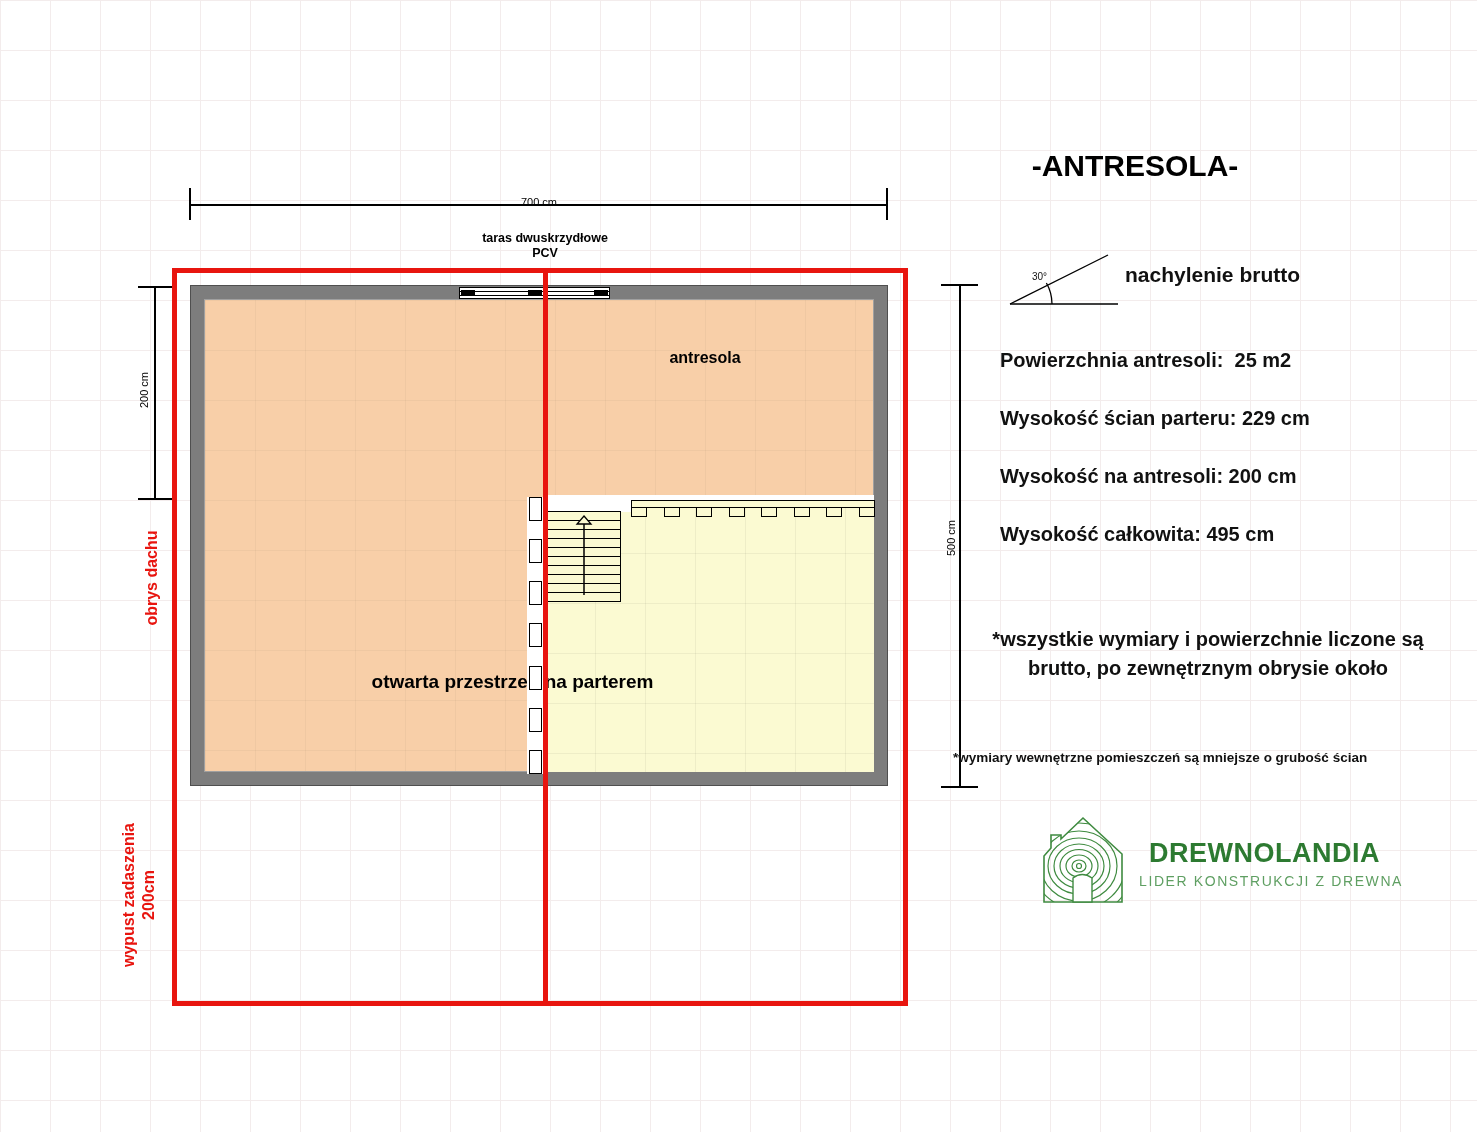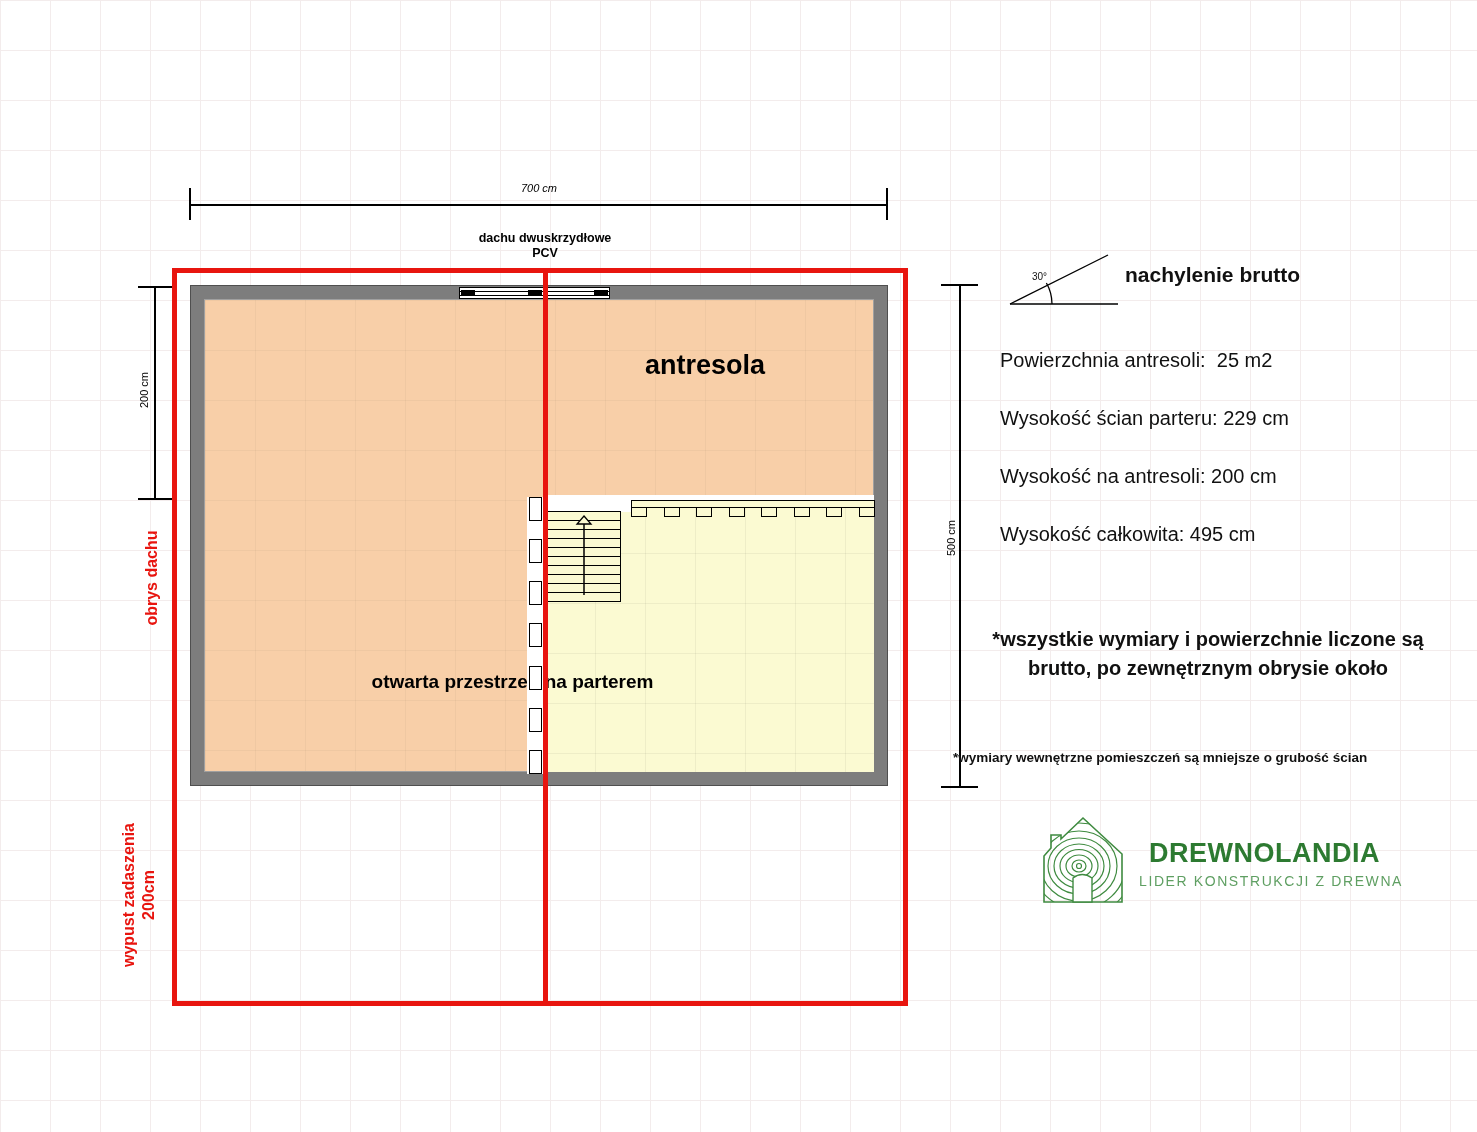--- a/index.html
+++ b/index.html
@@ -41,42 +41,42 @@
     background:repeating-linear-gradient(to bottom,#fbfad2 0 7.7px,#000 7.7px 9px);z-index:21;}
   #stairs svg{position:absolute;left:50%;top:1px;transform:translateX(-50%);}
   
   #window{left:459px;top:287px;width:151px;height:12px;background:#fff;border:1px solid #000;box-sizing:border-box;z-index:25;
     background-image:linear-gradient(#000 0 0),linear-gradient(#000 0 0);
     background-size:100% 1px;background-position:0 3px,0 7px;background-repeat:no-repeat;}
   .wmark{position:absolute;width:14px;height:5px;background:#000;top:2px;}
   
   .plabel{position:absolute;font-weight:bold;color:#000;text-align:center;z-index:10;}
   #okno-label{left:445px;top:231px;width:200px;font-size:12.5px;line-height:1.2;}
-  #antresola-label{left:555px;top:346px;width:300px;font-size:27px;line-height:1.45;text-align:center;}
+  #antresola-label{left:555px;top:346px;width:300px;font-size:16px;line-height:1.45;text-align:center;}
   #openspace-label{left:330px;top:671px;width:365px;font-size:19px;z-index:10;}
   
   #title{left:810px;top:146px;width:650px;text-align:center;font-weight:bold;font-size:30px;line-height:1.35;color:#000;}
   #slope-label{left:1125px;top:263px;font-weight:bold;font-size:21px;}
   #slope-angle{left:1032px;top:271px;font-size:10px;}
-  .spec-row{position:absolute;left:1000px;font-weight:normal;font-size:20px;white-space:pre-wrap;}
+  .spec-row{position:absolute;left:1000px;font-weight:bold;font-size:20px;white-space:pre-wrap;}
   #note-main{left:968px;top:625px;width:480px;text-align:center;font-weight:bold;font-size:20px;line-height:1.45;}
   #note-small{left:953px;top:750px;font-weight:bold;font-size:13.5px;white-space:nowrap;}
   
   #logo-name{left:1138px;top:838px;font-weight:bold;font-size:27px;letter-spacing:.5px;color:#2d7a31;margin-left:11px;}
   #logo-tagline{left:1139px;top:873px;font-size:14px;letter-spacing:1.6px;color:#5f9f62;}
 </style>
 </head>
 <body>
 
 <div id="canvas">
 
   <div class="dline" style="left:190px;top:204px;width:698px;height:2px;"></div>
   <div class="dline" style="left:189px;top:188px;width:2px;height:32px;"></div>
   <div class="dline" style="left:886px;top:188px;width:2px;height:32px;"></div>
-  <div class="dimlabel" style="left:489px;top:182px;width:100px;font-style:italic;">700 cm</div>
+  <div class="dimlabel" style="left:489px;top:196px;width:100px;">700 cm</div>
 
   <div class="dline" style="left:154px;top:287px;width:2px;height:213px;"></div>
   <div class="dline" style="left:138px;top:286px;width:34px;height:2px;"></div>
   <div class="dline" style="left:138px;top:498px;width:34px;height:2px;"></div>
   <div class="dimlabel vrot" style="left:109px;top:384px;width:70px;">200 cm</div>
 
   <div class="dline" style="left:959px;top:285px;width:2px;height:503px;"></div>
   <div class="dline" style="left:941px;top:284px;width:37px;height:2px;"></div>
   <div class="dline" style="left:941px;top:786px;width:37px;height:2px;"></div>
   <div class="dimlabel vrot" style="left:916px;top:532px;width:70px;">500 cm</div>
@@ -118,33 +118,34 @@
       <path d="M11,3 L18,11 L4,11 Z" fill="#fbfad2" stroke="#000" stroke-width="1.3"></path>
     </svg>
   </div>
 
   <div class="abs" id="window">
     <span class="wmark" style="left:1px;"></span>
     <span class="wmark" style="left:68px;"></span>
     <span class="wmark" style="right:1px;"></span>
   </div>
   <div class="plabel" id="okno-label">
-    <div>dachu dwuskrzydłowe</div>
+    <div>taras dwuskrzydłowe</div>
     <div>PCV</div>
   </div>
 
   <div class="abs" id="roof-rect"></div>
   <div class="abs" id="roof-mid"></div>
   <div class="abs redlabel vrot" style="left:97px;top:568px;width:110px;height:20px;">obrys dachu</div>
   <div class="abs redlabel vrot" style="left:55px;top:874px;width:170px;height:42px;">
     <div>wypust zadaszenia</div>
     <div>200cm</div>
   </div>
 
   <div class="abs" id="title">
+    <div>-ANTRESOLA-</div>
   </div>
 
   <svg class="abs" style="left:1008px;top:252px;" width="112" height="56" viewBox="0 0 112 56">
     <line x1="2" y1="52" x2="110" y2="52" stroke="#000" stroke-width="1.3"></line>
     <line x1="2" y1="52" x2="100" y2="3" stroke="#000" stroke-width="1.3"></line>
     <path d="M44,52 A42,42 0 0 0 38.4,31" fill="none" stroke="#000" stroke-width="1.3"></path>
   </svg>
   <div class="abs" id="slope-angle">30°</div>
   <div class="abs" id="slope-label">nachylenie brutto</div>
 

